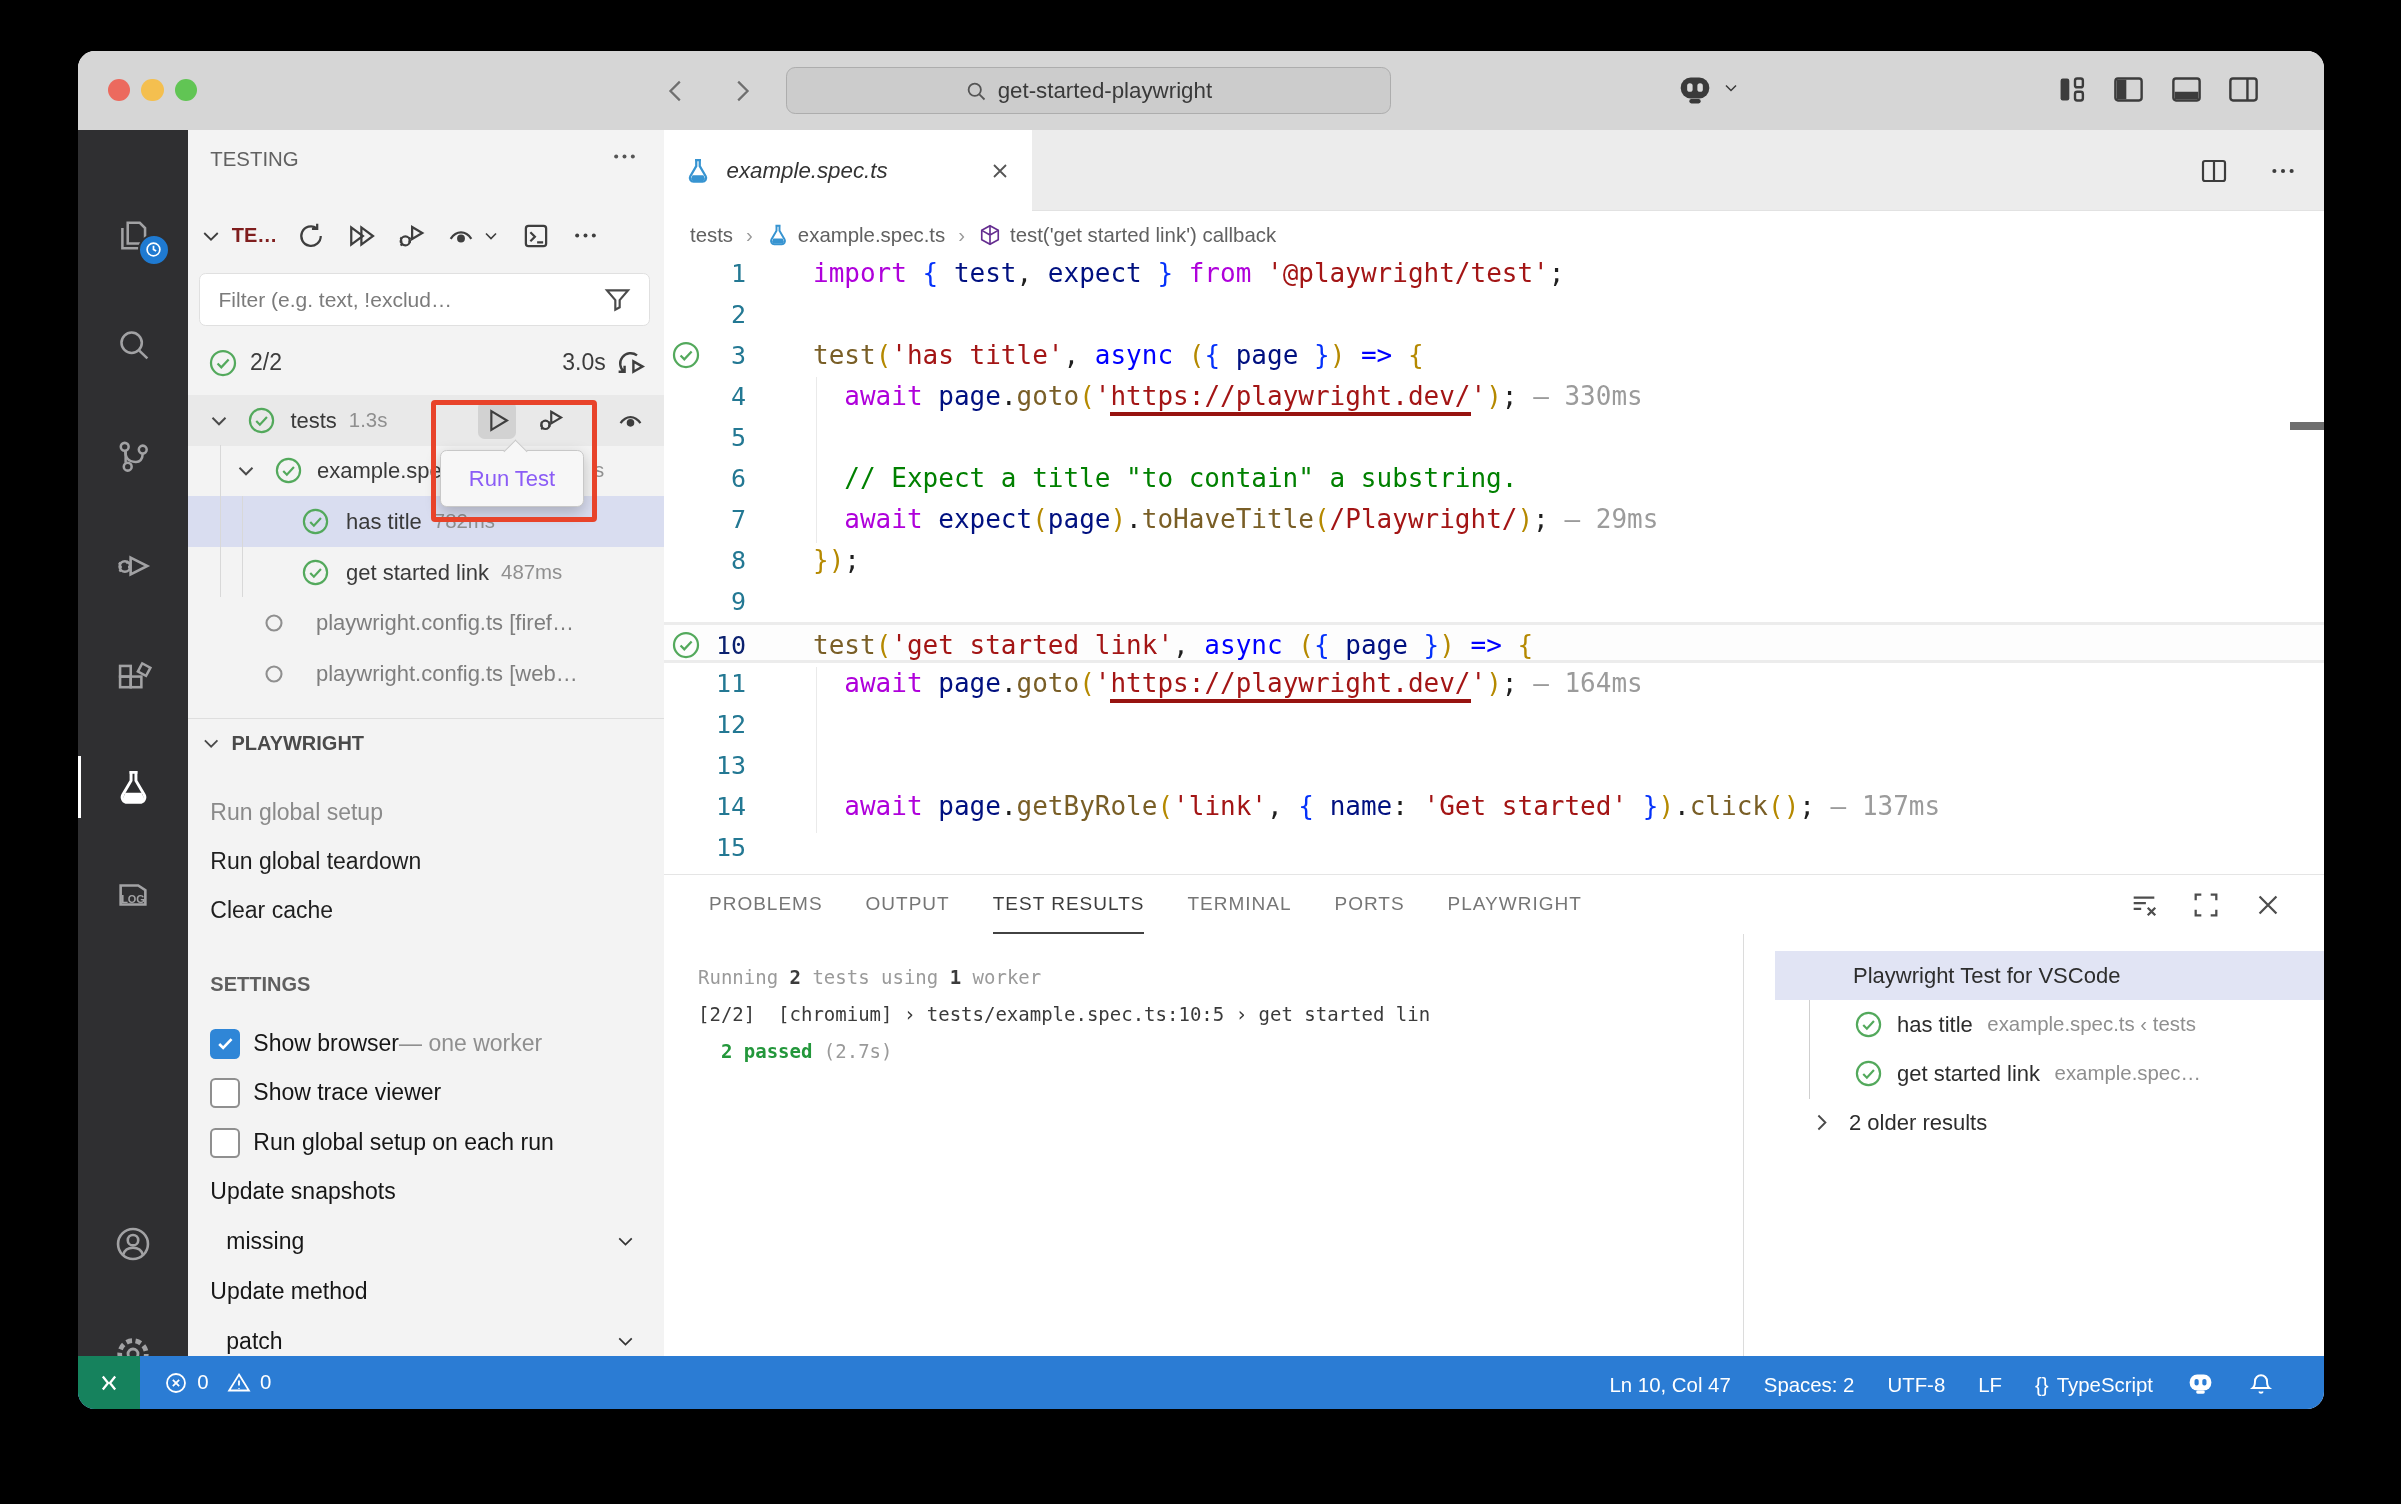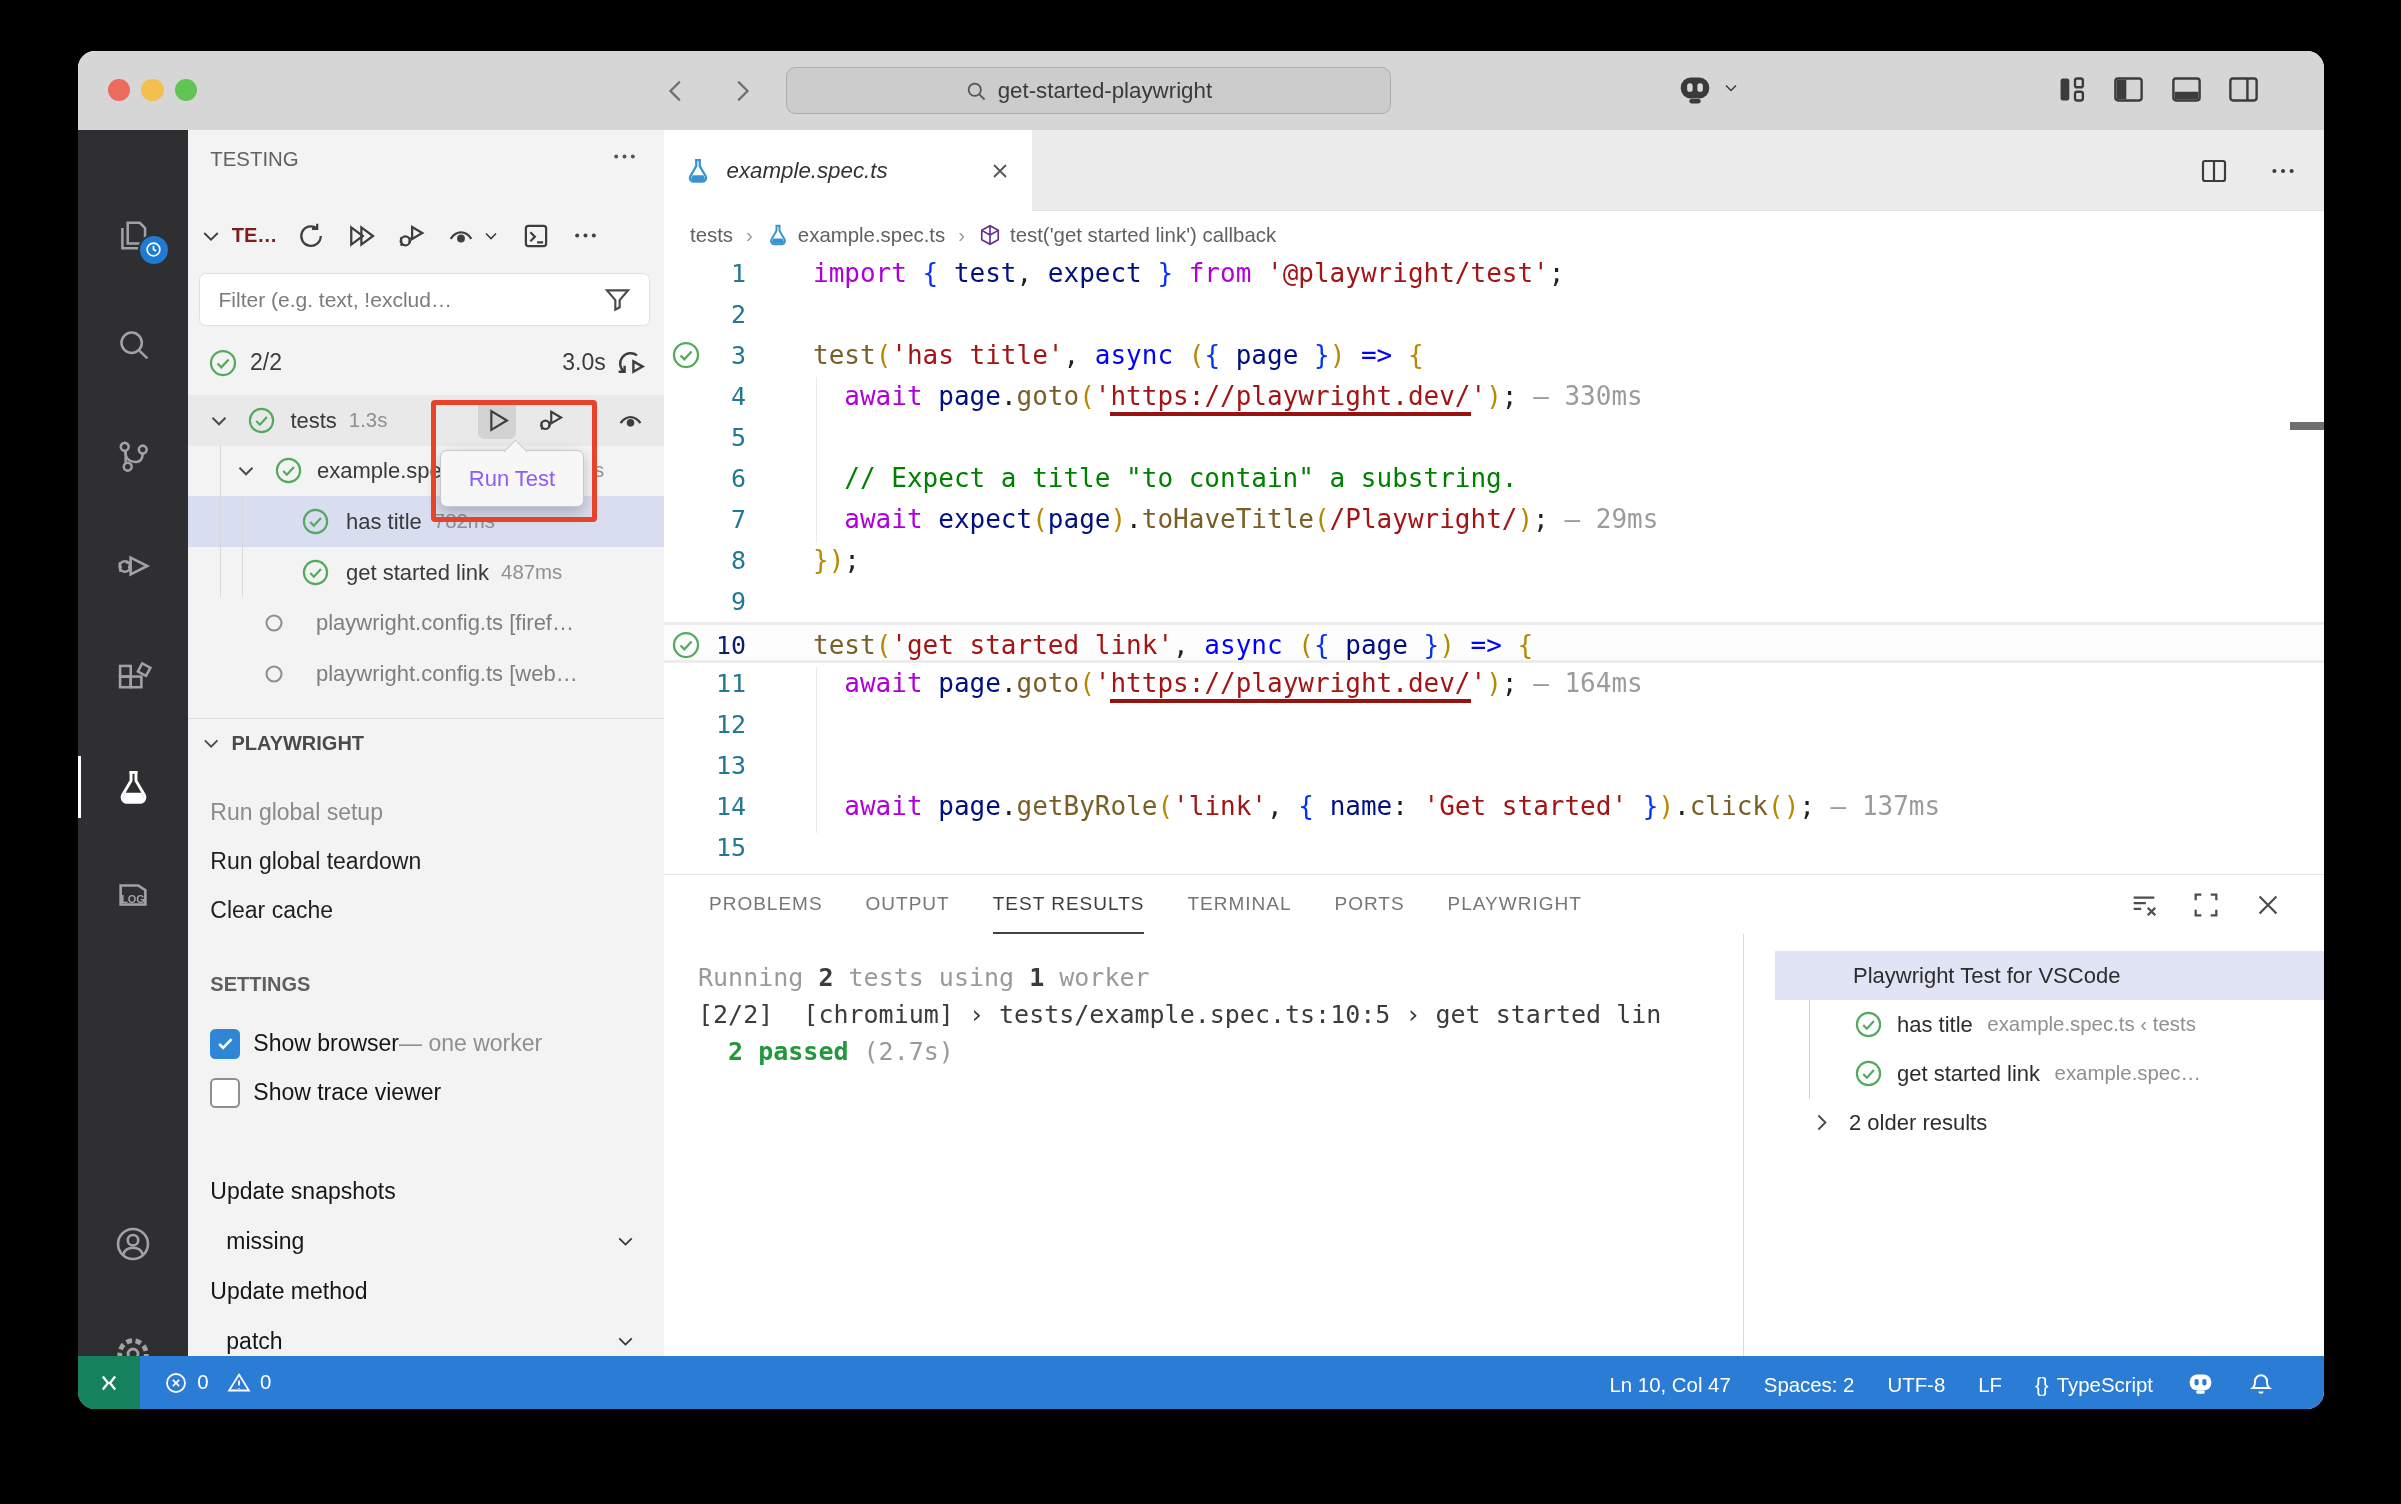--- a/index.html
+++ b/index.html
@@ -87,21 +87,21 @@
   .tk-strU{color:#a31515;border-bottom:4.6px solid #971310;padding-bottom:0.7px;}
   .iguide{position:absolute;left:152px;width:1.3px;background:#eaeaea;}
   .ovr-mark{position:absolute;right:0;width:34px;height:8px;top:292px;background:#6e6e6e;}
 
   
   .panel{position:absolute;left:0;right:0;bottom:0;height:482px;background:#fff;border-top:1.3px solid #e5e5e5;box-sizing:border-box;}
   .ptabs{position:absolute;top:0;left:0;right:0;height:59px;display:flex;align-items:center;gap:43px;padding-left:45px;font-size:19px;letter-spacing:1px;color:#767676;}
   .ptab{height:100%;display:flex;align-items:center;border-bottom:2.6px solid transparent;box-sizing:border-box;}
   .ptab.active{color:#3c3c3c;border-bottom-color:#424242;}
   .panel-actions{position:absolute;right:41px;top:0;height:59px;display:flex;align-items:center;gap:32px;color:#4d4d4d;}
-  .pout{position:absolute;left:34px;top:84px;font-family:"DejaVu Sans Mono",monospace;font-size:25px;line-height:37px;white-space:pre;}
+  .pout{position:absolute;left:34px;top:84px;font-family:"DejaVu Sans Mono",monospace;font-size:19px;line-height:37px;white-space:pre;}
   .pt-dim{color:#9a9a9a}.pt-strong{color:#3b3b3b;font-weight:bold}.pt-plain{color:#3b3b3b}.pt-green{color:#23973b;font-weight:bold}
   .pdivider{position:absolute;left:1079px;top:59px;bottom:0;width:1.3px;background:#dcdcdc;}
   .results{position:absolute;left:1111px;top:0;right:0;bottom:0;font-size:22px;color:#2d2d2d;}
   .res-h{position:absolute;top:76px;left:0;right:0;height:49px;background:#e1e4f4;display:flex;align-items:center;padding-left:78px;box-sizing:border-box;}
   .res-row{position:absolute;left:0;right:0;height:49px;display:flex;align-items:center;}
   .res-check{position:absolute;left:79px;width:29px;height:29px;}
   .res-label{margin-left:122px;white-space:nowrap;}
   .res-detail{color:#8f8f8f;font-size:20.4px;margin-left:14.5px;white-space:nowrap;overflow:hidden;}
   .res-guide{position:absolute;left:34px;top:125px;height:99px;width:1.3px;background:#cfcfcf;}
   .res-chev{position:absolute;left:34px;color:#4a4a4a;}
@@ -468,20 +468,24 @@
           <svg width="21" height="21" viewBox="0 0 16 16">
             <path d="M3.2 8.4l3 3 6.4-6.8" fill="none" stroke="#fff" stroke-width="2"></path>
           </svg>
         </span>
       <span>Show browser</span>
       <span class="cb-note">— one worker</span>
     </div>
     <div class="cb-row" style="top:938px">
       <span class="cb off"></span>
       <span>Show trace viewer</span>
+    </div>
+    <div class="cb-row" style="top:988px">
+      <span class="cb off"></span>
+      <span>Run global setup on each run</span>
     </div>
 
     <div class="field-label" style="top:1038px">Update snapshots</div>
     <div class="field-select" style="top:1088px">
       <span class="val">missing</span>
       <span class="chev">
           <svg width="25" height="25" viewBox="0 0 16 16">
             <path d="M4 6l4 4 4-4" fill="none" stroke="#333" stroke-width="1.1"></path>
           </svg>
         </span>

